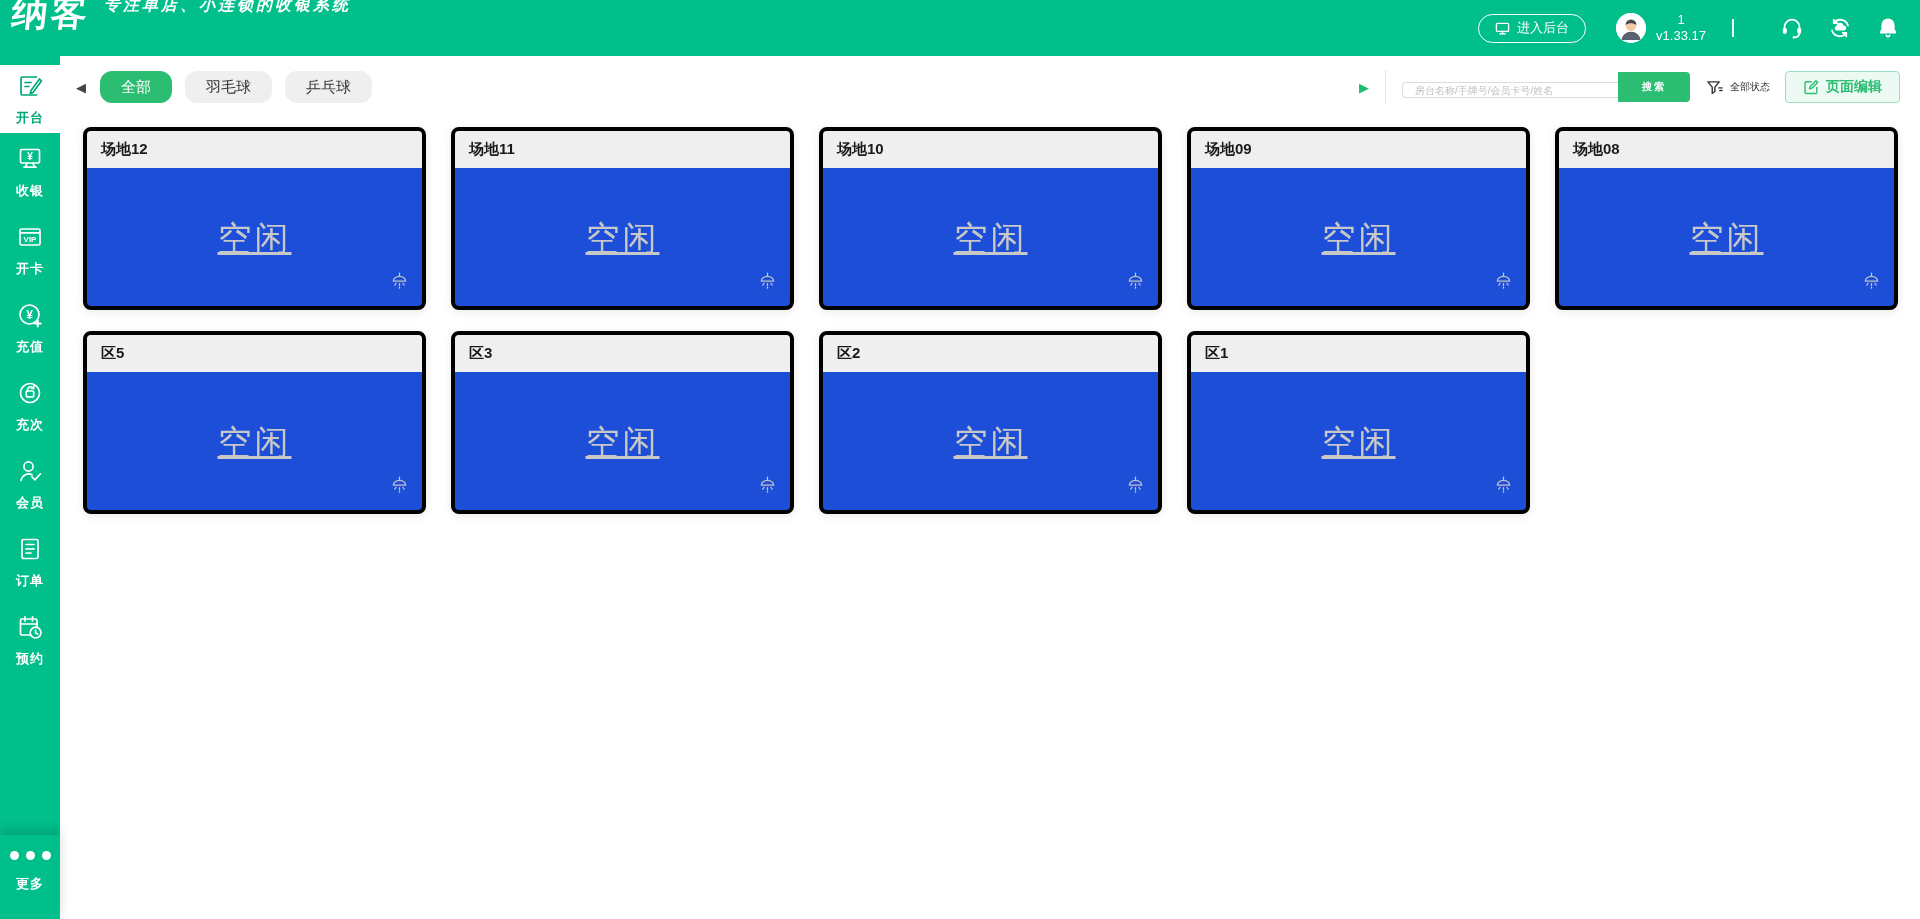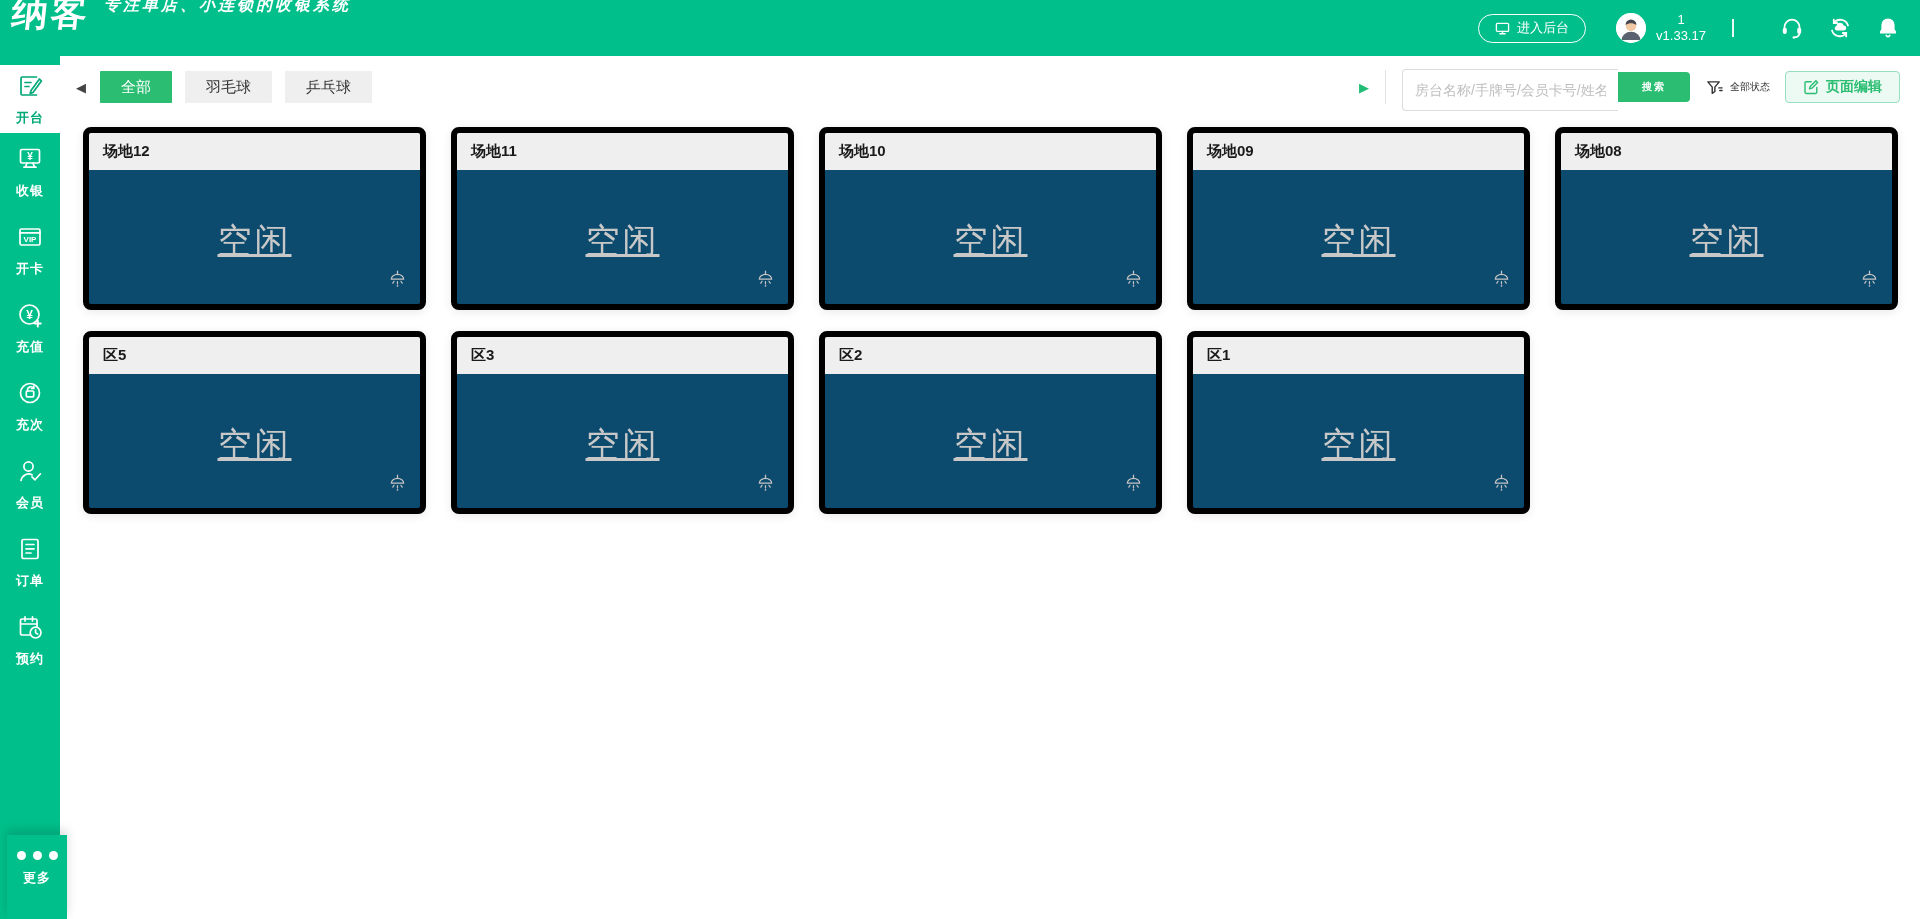--- a/index.html
+++ b/index.html
@@ -31,51 +31,51 @@
   
   .sidebar{position:fixed;top:56px;left:0;width:60px;height:863px;background:var(--brand);z-index:10;}
   .side-item{height:78px;display:flex;flex-direction:column;align-items:center;justify-content:center;gap:5px;
              color:#fff;cursor:pointer;}
   .side-item:first-child{height:68px;margin-top:9px;}
   .side-item.active{background:#fff;color:var(--brand-dark);}
   .side-item .slabel{font-size:13px;font-weight:bold;letter-spacing:1px;}
   .side-item svg{flex:none;}
   .side-more{position:absolute;bottom:0;left:0;width:60px;height:84px;background:var(--brand);
              box-shadow:0 -5px 10px rgba(0,0,0,.15);display:flex;flex-direction:column;align-items:center;
-             padding-top:16px;gap:9px;color:#fff;cursor:pointer;margin-left:7px;}
+             padding-top:16px;gap:15px;color:#fff;cursor:pointer;}
   .dots{display:flex;gap:7px;}
   .dots i{width:9px;height:9px;border-radius:50%;background:#fff;}
   .side-more .slabel{font-size:13px;font-weight:bold;letter-spacing:1px;}
 
   
   .main{position:absolute;top:56px;left:60px;width:1860px;height:863px;background:#fff;}
   .toolbar{height:62px;display:flex;align-items:center;padding:0 20px 0 16px;}
   .arrow{font-size:13px;line-height:1;user-select:none;cursor:pointer;}
   .arrow.left{color:#444;margin-right:14px;}
   .arrow.right{color:#21bd76;margin-right:0;}
   .tabs{display:flex;gap:13px;}
-  .tab{height:32px;padding:0 21px;border-radius:1px;background:#efefef;color:#333;font-size:15px;
+  .tab{height:32px;padding:0 21px;border-radius:12px;background:#efefef;color:#333;font-size:15px;
        display:flex;align-items:center;cursor:pointer;}
   .tab.active{background:var(--accent);color:#fff;}
   .spacer{flex:1;}
   .tdivider{width:1px;height:34px;background:#e3e3e3;margin:0 16px;}
   .search-group{display:flex;align-items:center;}
-  .search-input{width:216px;height:42px;border:1px solid #dcdcdc;border-right:none;border-radius:4px 0 0 4px;
-                padding:0 12px;font-size:14px;color:#333;outline:none;margin-top:6px;}
+  .search-input{width:216px;height:16px;border:1px solid #dcdcdc;border-right:none;border-radius:4px 0 0 4px;
+                padding:0 12px;font-size:10px;color:#333;outline:none;margin-top:6px;}
   .search-input::placeholder{color:#bfbfbf;}
   .search-btn{width:72px;height:30px;border:none;border-radius:0 4px 4px 0;background:var(--accent);
               color:#fff;font-size:10px;font-weight:bold;letter-spacing:2px;cursor:pointer;}
   .status-filter{display:flex;align-items:center;gap:7px;margin-left:16px;color:#333;font-size:10px;cursor:pointer;}
   .page-edit{display:flex;align-items:center;gap:7px;height:32px;padding:0 17px;margin-left:15px;
              border:1px solid #97dfbd;border-radius:4px;background:#ecfaf3;color:var(--accent);
              font-size:14px;font-weight:bold;cursor:pointer;}
 
   
   .grid{display:grid;grid-template-columns:repeat(5,1fr);column-gap:25px;row-gap:21px;padding:9px 22px 0 23px;}
-  .card{height:183px;background:#0c4a6e;border:6px solid #000000;border-radius:8px;overflow:hidden;position:relative;
+  .card{height:183px;background:#1d4ed8;border:4px solid #000000;border-radius:8px;overflow:hidden;position:relative;
         box-shadow:0 2px 10px rgba(0,0,0,.09);cursor:pointer;}
   .card-head{height:37px;background:var(--card-head);display:flex;align-items:center;padding:0 14px;
              font-size:15px;font-weight:bold;color:#1a1a1a;}
   .card-body{height:146px;display:flex;align-items:center;justify-content:center;}
   .card-status{font-size:34px;color:var(--idle);letter-spacing:3px;padding-bottom:4px;text-decoration:underline;}
   .lamp{position:absolute;right:11px;bottom:9px;color:#c4c4c4;}
 </style>
 </head>
 <body>
 

